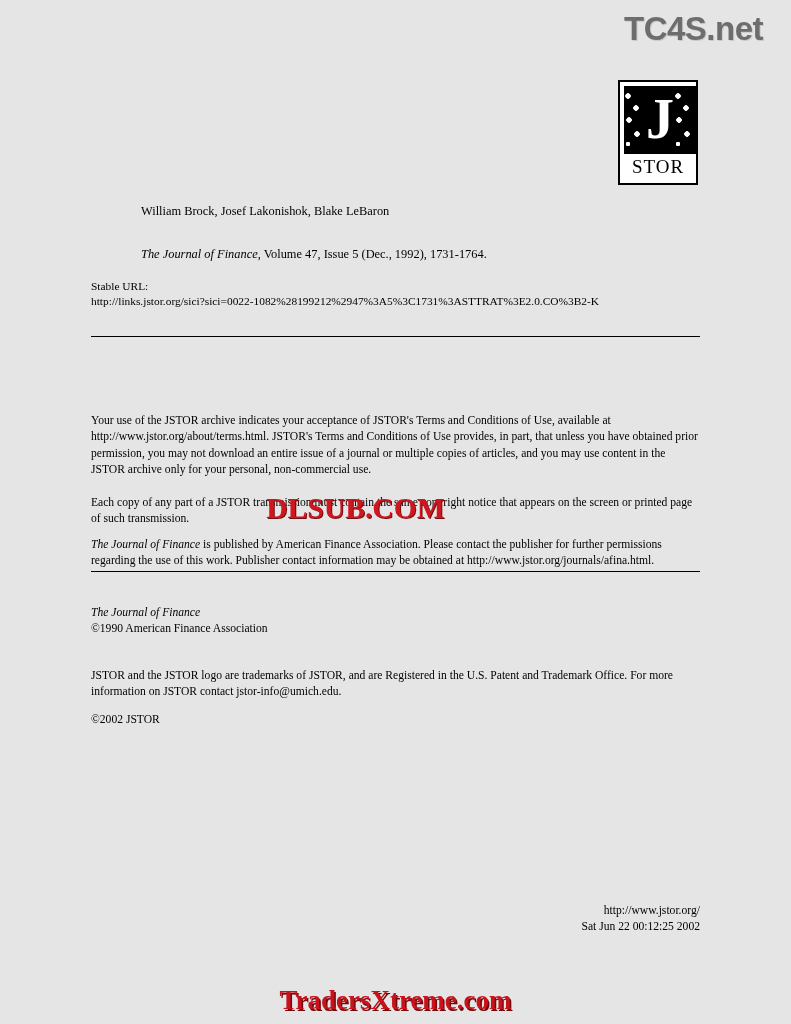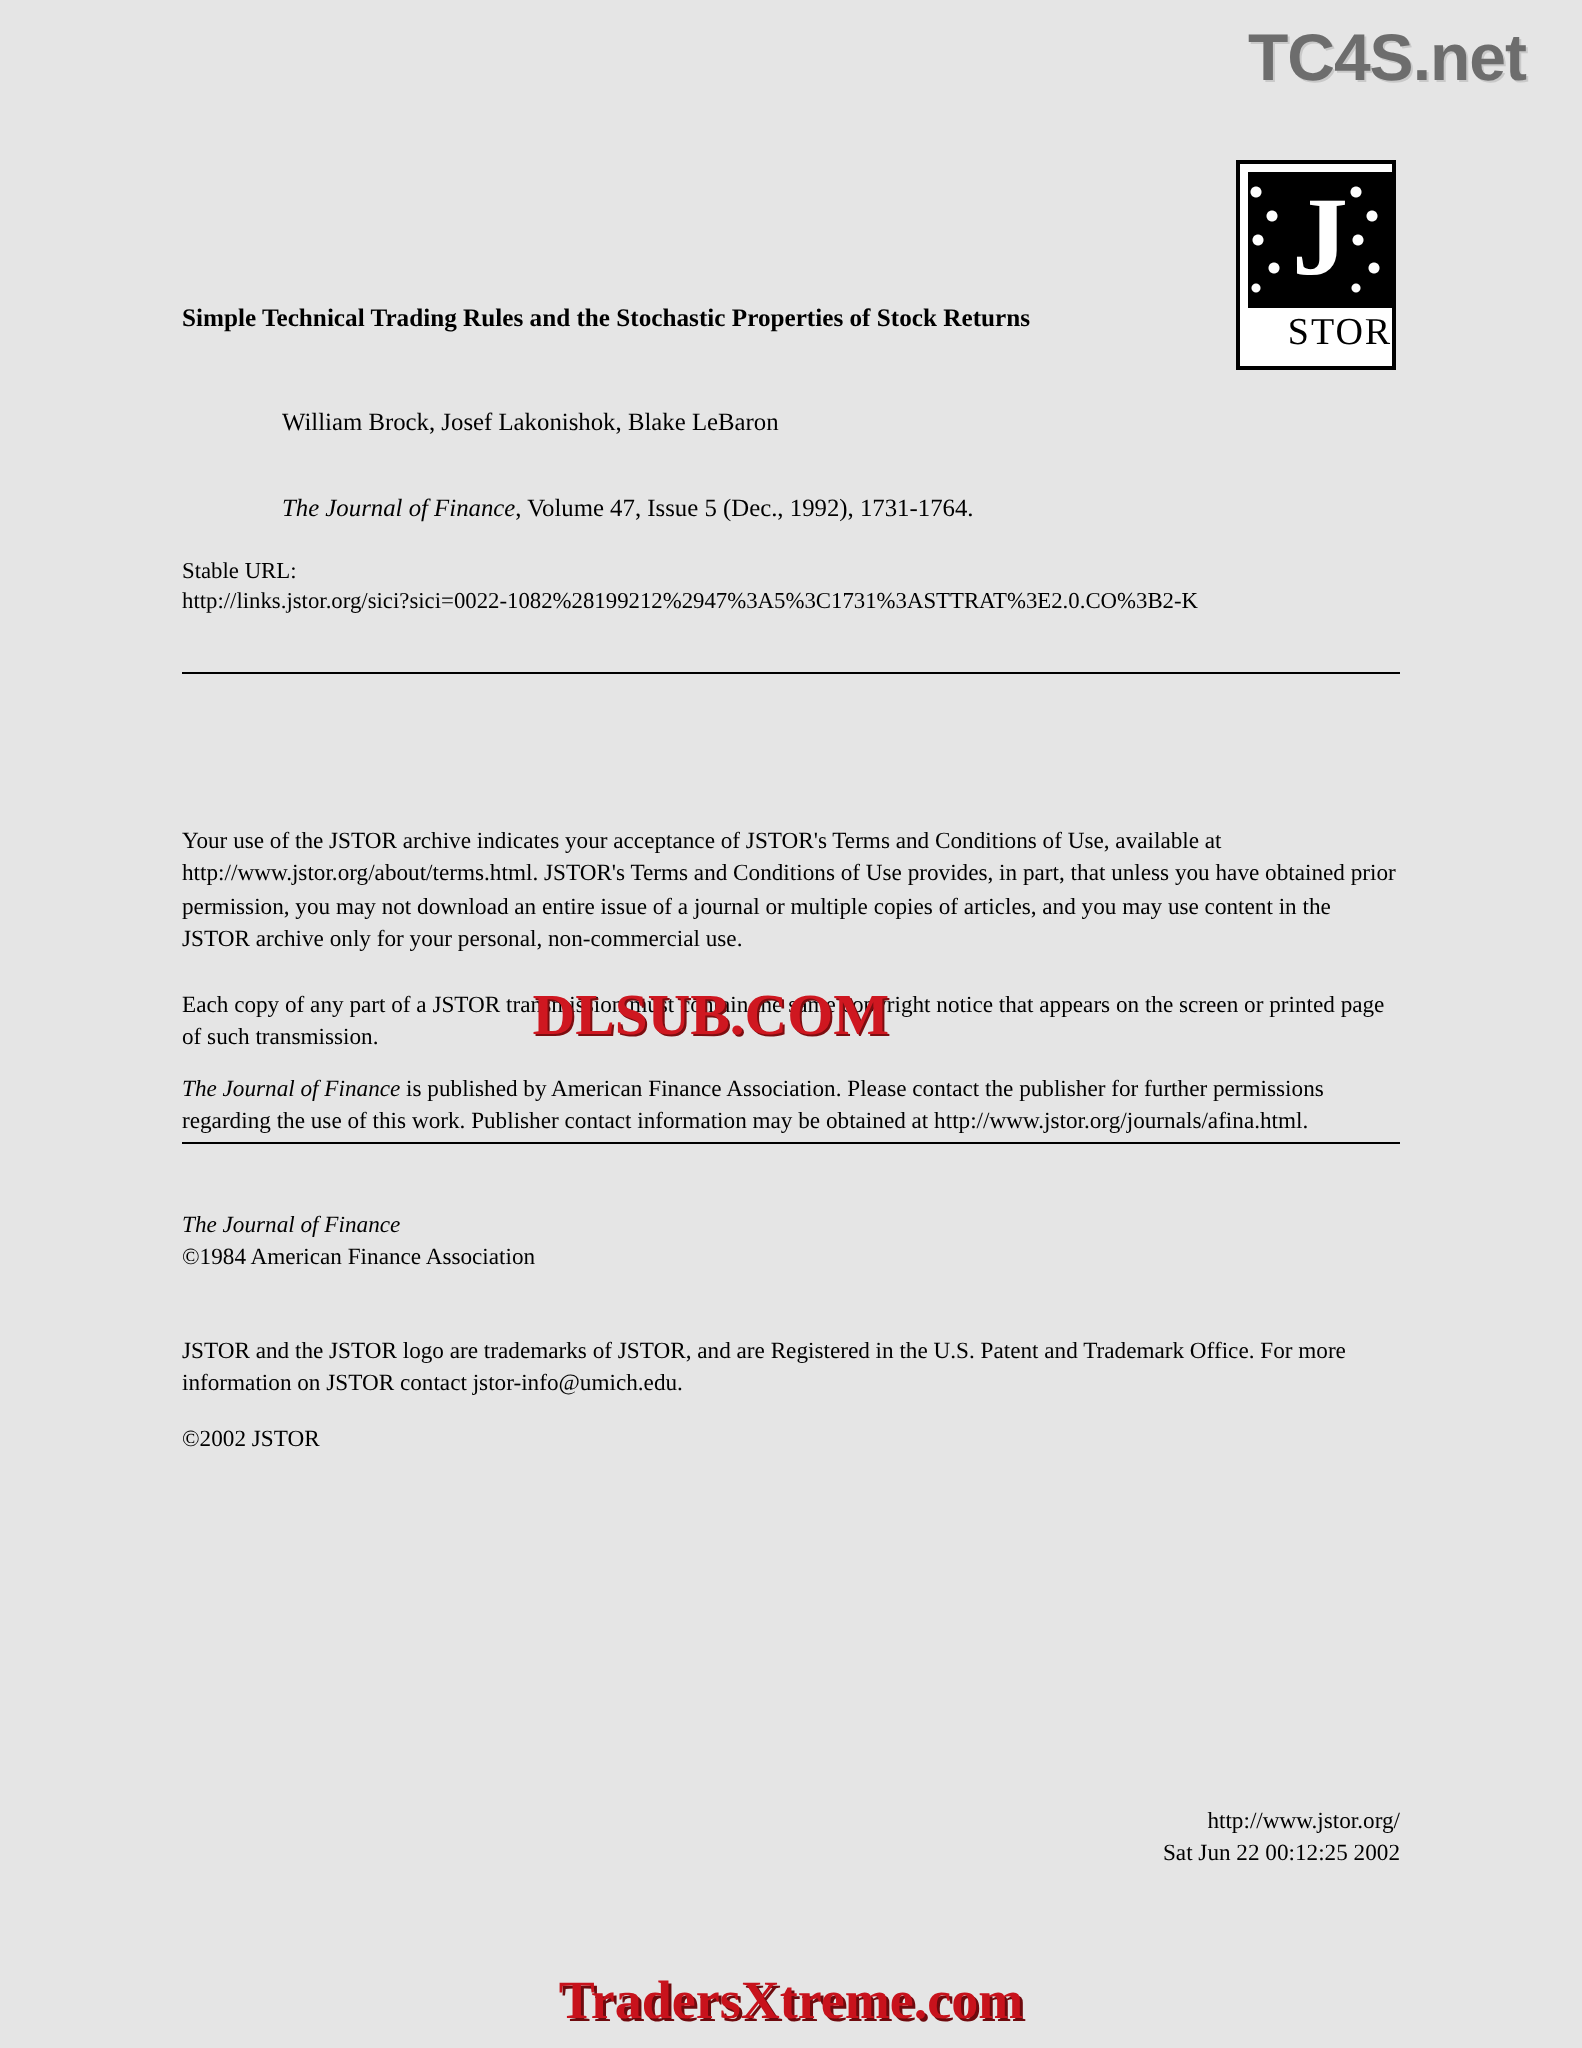--- a/index.html
+++ b/index.html
@@ -71,21 +71,21 @@
       radial-gradient(circle at 4px 6px, #fff 2.5px, transparent 3px),
       radial-gradient(circle at 12px 18px, #fff 2.5px, transparent 3px),
       radial-gradient(circle at 5px 30px, #fff 2.5px, transparent 3px),
       radial-gradient(circle at 13px 44px, #fff 2.5px, transparent 3px),
       radial-gradient(circle at 4px 54px, #fff 2px, transparent 2.5px);
   }
   .jstor-logo .j-ornament-l { left: 4px; }
   .jstor-logo .j-ornament-r { right: 4px; }
   .jstor-logo .stor-text {
     position: absolute;
-    left: 12px;
+    left: 0;
     top: 74px;
     width: 76px;
     text-align: center;
     font-family: "Liberation Serif", serif;
     font-size: 19px;
     letter-spacing: 1px;
     color: #000;
   }
 
   
@@ -214,21 +214,20 @@
 
   <div class="watermark-top">TC4S.net</div>
 
   <div class="jstor-logo">
     <div class="j-block">J</div>
     <div class="j-ornament-l"></div>
     <div class="j-ornament-r"></div>
     <div class="stor-text">STOR</div>
   </div>
 
-  <div class="title">Simple Technical Trading Rules and the Stochastic Properties of Stock Returns</div>
 
   <div class="authors">William Brock, Josef Lakonishok, Blake LeBaron</div>
 
   <div class="journal-line">
     <span class="jt">The Journal of Finance</span><span>, Volume 47, Issue 5 (Dec., 1992), 1731-1764.</span>
   </div>
 
   <div class="stable-url-label">Stable URL:</div>
   <div class="stable-url-value">http://links.jstor.org/sici?sici=0022-1082%28199212%2947%3A5%3C1731%3ASTTRAT%3E2.0.CO%3B2-K</div>
 
@@ -239,21 +238,21 @@
     <span class="jt">The Journal of Finance</span><span> is published by American Finance Association. Please contact the publisher for further permissions regarding the use of this work. Publisher contact information may be obtained at http://www.jstor.org/journals/afina.html.</span>
   </div>
   <div class="para para-2">Each copy of any part of a JSTOR transmission must contain the same copyright notice that appears on the screen or printed page of such transmission.</div>
 
   <div class="watermark-mid">DLSUB.COM</div>
 
   <div class="rule rule-2"></div>
 
   <div class="colophon colophon-1">
     <span class="jt">The Journal of Finance</span><br>
-    <span>©1984 American Finance Association</span>
+    <span>©1990 American Finance Association</span>
   </div>
 
   <div class="colophon colophon-2">JSTOR and the JSTOR logo are trademarks of JSTOR, and are Registered in the U.S. Patent and Trademark Office. For more information on JSTOR contact jstor-info@umich.edu.</div>
 
   <div class="colophon colophon-3">©2002 JSTOR</div>
 
   <div class="footer-right">
     <div>http://www.jstor.org/</div>
     <div>Sat Jun 22 00:12:25 2002</div>
   </div>

